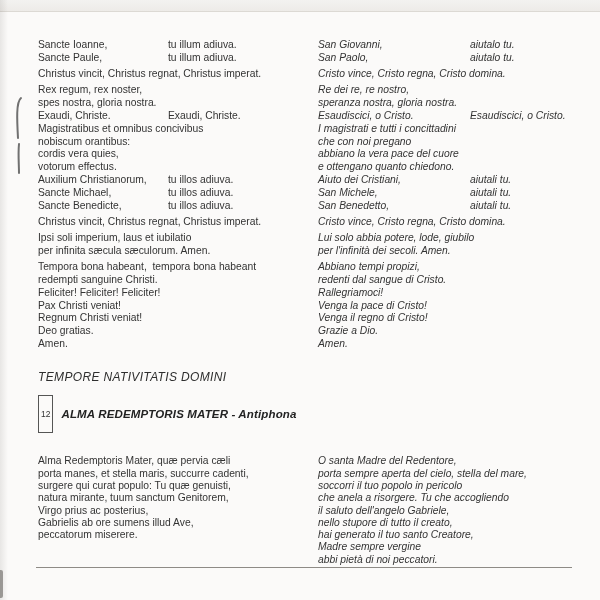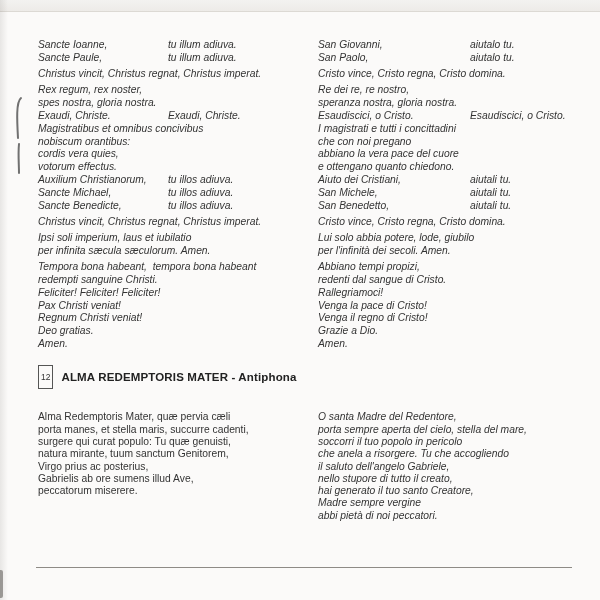--- a/index.html
+++ b/index.html
@@ -21,32 +21,32 @@
   .edge-mark{position:absolute;left:0;top:570px;width:3px;height:28px;
     background:#6e6c68;opacity:.65;border-radius:0 2px 2px 0;}
 
   
   .content{position:absolute;left:38px;top:39px;right:24px;font-size:10.3px;color:#333;}
   .two-col{display:flex;}
   .col{white-space:pre;}
   .col.latin{flex:0 0 280px;width:280px;}
   .col.italian{flex:1;font-style:italic;}
   .litany .col{line-height:12.8px;}
-  .para{margin:0 0 3.5px 0;font-style:italic;}
+  .para{margin:0 0 3.5px 0;}
   .line{white-space:pre;}
   .call{display:inline-block;white-space:pre;}
   .latin .call{width:130px;}
   .italian .call{width:152px;}
 
   .season{font-style:italic;font-weight:400;font-size:12px;line-height:14px;
     margin:16px 0 0 0;color:#2e2e2e;letter-spacing:.35px;}
   .track{margin-top:11px;display:flex;align-items:center;gap:8px;}
   .tracknum{border:1px solid #555;font-size:8.5px;line-height:10px;
-    padding:6px 2px;color:#333;font-weight:400;}
-  .tracktitle{font-weight:bold;font-size:11.5px;color:#222;letter-spacing:.15px;}
+    padding:13px 2px;color:#333;font-weight:400;}
+  .tracktitle{font-weight:bold;font-size:11.5px;color:#222;letter-spacing:.15px;font-style:italic;}
   .hymn{margin-top:22px;}
   .hymn .col{line-height:12.3px;}
 
   .rule{position:absolute;left:36px;right:28px;top:567px;height:1px;background:#8e8b86;}
   .pagenum{position:absolute;top:604px;right:32px;font-size:10.5px;color:#2e2e2e;}
 </style>
 </head>
 <body style="background: rgb(251, 250, 249);">
 
 <div class="page" style="background: rgb(251, 250, 249);">
@@ -59,20 +59,21 @@
     <path d="M11,54 C10,64 11,75 11,83" fill="none" stroke="#4f4f4f" stroke-width="2" stroke-linecap="round" opacity="0.8"></path>
   </svg>
 
   <div class="content" style="color: rgb(51, 51, 51);">
 
     <section class="two-col litany">
       <div class="col latin" id="litany-latin"><div class="para"><div class="line"><span class="call">Sancte Ioanne,</span><span class="resp">tu illum adiuva.</span></div><div class="line"><span class="call">Sancte Paule,</span><span class="resp">tu illum adiuva.</span></div></div><div class="para"><div class="line">Christus vincit, Christus regnat, Christus imperat.</div></div><div class="para"><div class="line">Rex regum, rex noster,</div><div class="line">spes nostra, gloria nostra.</div><div class="line"><span class="call">Exaudi, Christe.</span><span class="resp">Exaudi, Christe.</span></div><div class="line">Magistratibus et omnibus concivibus</div><div class="line">nobiscum orantibus:</div><div class="line">cordis vera quies,</div><div class="line">votorum effectus.</div><div class="line"><span class="call">Auxilium Christianorum,</span><span class="resp">tu illos adiuva.</span></div><div class="line"><span class="call">Sancte Michael,</span><span class="resp">tu illos adiuva.</span></div><div class="line"><span class="call">Sancte Benedicte,</span><span class="resp">tu illos adiuva.</span></div></div><div class="para"><div class="line">Christus vincit, Christus regnat, Christus imperat.</div></div><div class="para"><div class="line">Ipsi soli imperium, laus et iubilatio</div><div class="line">per infinita sæcula sæculorum. Amen.</div></div><div class="para"><div class="line">Tempora bona habeant,  tempora bona habeant</div><div class="line">redempti sanguine Christi.</div><div class="line">Feliciter! Feliciter! Feliciter!</div><div class="line">Pax Christi veniat!</div><div class="line">Regnum Christi veniat!</div><div class="line">Deo gratias.</div><div class="line">Amen.</div></div></div>
       <div class="col italian" id="litany-italian"><div class="para"><div class="line"><span class="call">San Giovanni,</span><span class="resp">aiutalo tu.</span></div><div class="line"><span class="call">San Paolo,</span><span class="resp">aiutalo tu.</span></div></div><div class="para"><div class="line">Cristo vince, Cristo regna, Cristo domina.</div></div><div class="para"><div class="line">Re dei re, re nostro,</div><div class="line">speranza nostra, gloria nostra.</div><div class="line"><span class="call">Esaudiscici, o Cristo.</span><span class="resp">Esaudiscici, o Cristo.</span></div><div class="line">I magistrati e tutti i concittadini</div><div class="line">che con noi pregano</div><div class="line">abbiano la vera pace del cuore</div><div class="line">e ottengano quanto chiedono.</div><div class="line"><span class="call">Aiuto dei Cristiani,</span><span class="resp">aiutali tu.</span></div><div class="line"><span class="call">San Michele,</span><span class="resp">aiutali tu.</span></div><div class="line"><span class="call">San Benedetto,</span><span class="resp">aiutali tu.</span></div></div><div class="para"><div class="line">Cristo vince, Cristo regna, Cristo domina.</div></div><div class="para"><div class="line">Lui solo abbia potere, lode, giubilo</div><div class="line">per l'infinità dei secoli. Amen.</div></div><div class="para"><div class="line">Abbiano tempi propizi,</div><div class="line">redenti dal sangue di Cristo.</div><div class="line">Rallegriamoci!</div><div class="line">Venga la pace di Cristo!</div><div class="line">Venga il regno di Cristo!</div><div class="line">Grazie a Dio.</div><div class="line">Amen.</div></div></div>
     </section>
 
+    <h2 class="season">TEMPORE NATIVITATIS DOMINI</h2>
 
     <div class="track">
       <span class="tracknum">12</span>
       <span class="tracktitle">ALMA REDEMPTORIS MATER - Antiphona</span>
     </div>
 
     <section class="two-col hymn">
       <div class="col latin" id="hymn-latin"><div class="line">Alma Redemptoris Mater, quæ pervia cæli</div><div class="line">porta manes, et stella maris, succurre cadenti,</div><div class="line">surgere qui curat populo: Tu quæ genuisti,</div><div class="line">natura mirante, tuum sanctum Genitorem,</div><div class="line">Virgo prius ac posterius,</div><div class="line">Gabrielis ab ore sumens illud Ave,</div><div class="line">peccatorum miserere.</div></div>
       <div class="col italian" id="hymn-italian"><div class="line">O santa Madre del Redentore,</div><div class="line">porta sempre aperta del cielo, stella del mare,</div><div class="line">soccorri il tuo popolo in pericolo</div><div class="line">che anela a risorgere. Tu che accogliendo</div><div class="line">il saluto dell'angelo Gabriele,</div><div class="line">nello stupore di tutto il creato,</div><div class="line">hai generato il tuo santo Creatore,</div><div class="line">Madre sempre vergine</div><div class="line">abbi pietà di noi peccatori.</div></div>
     </section>

